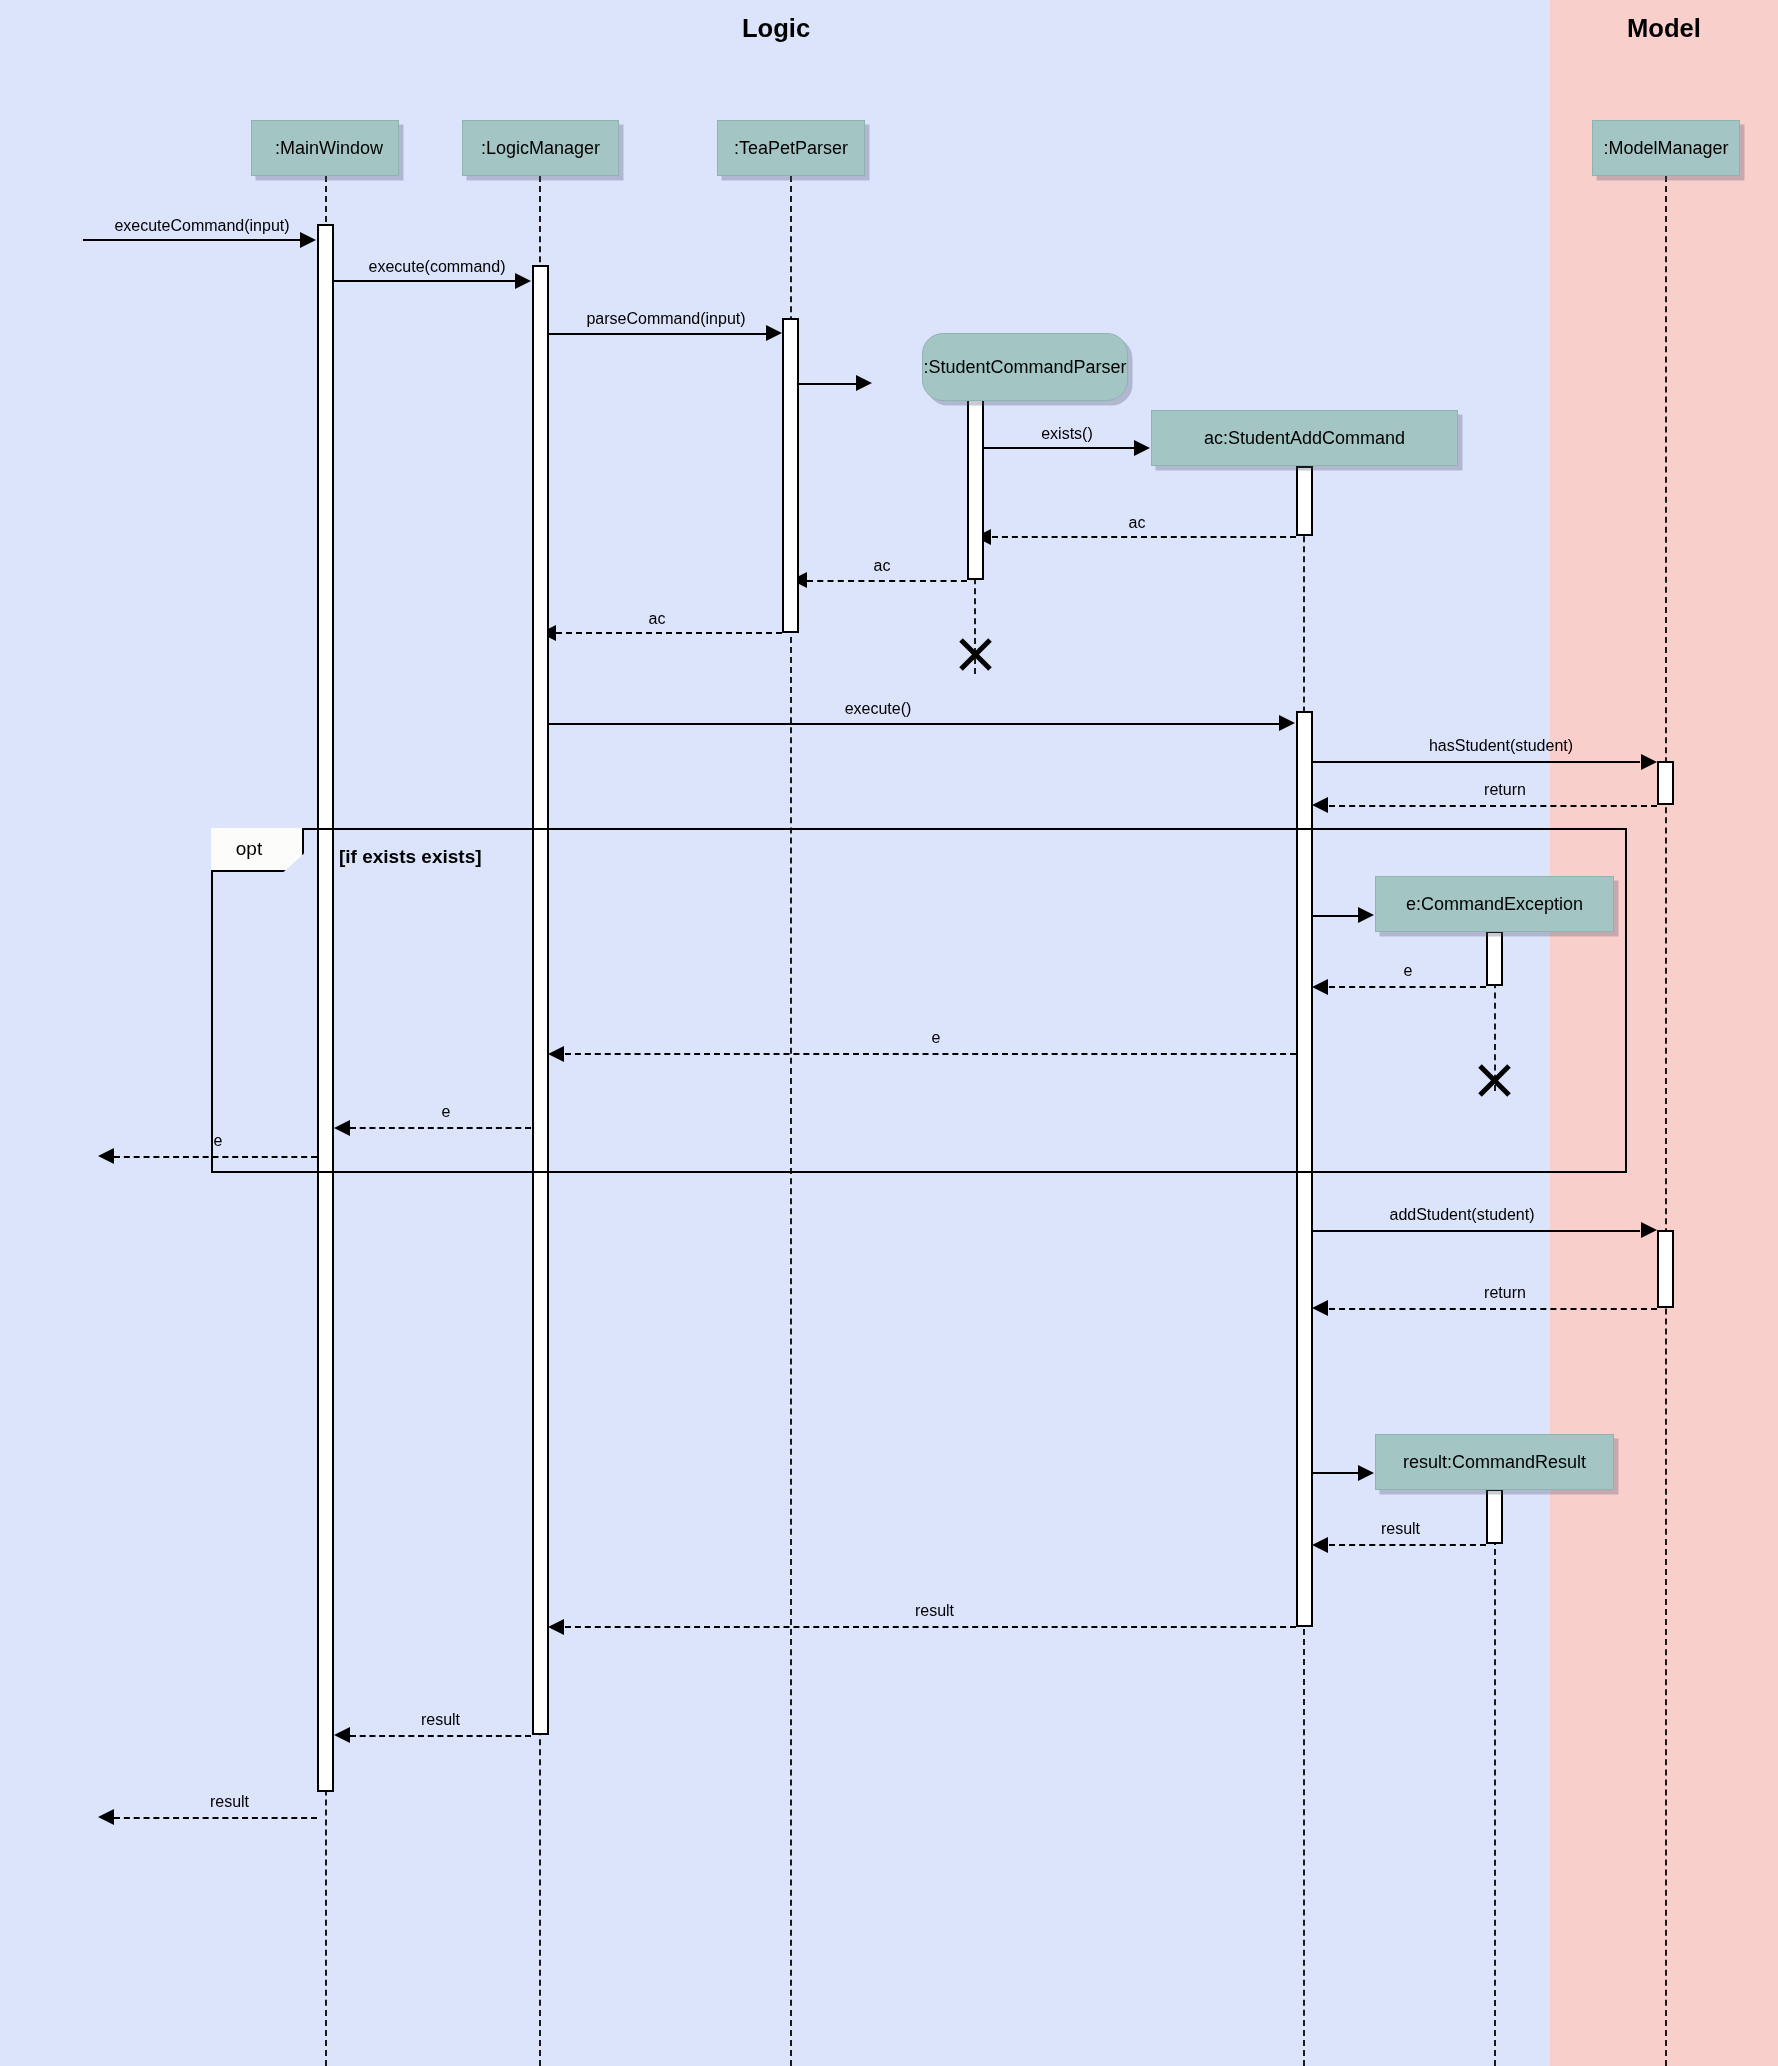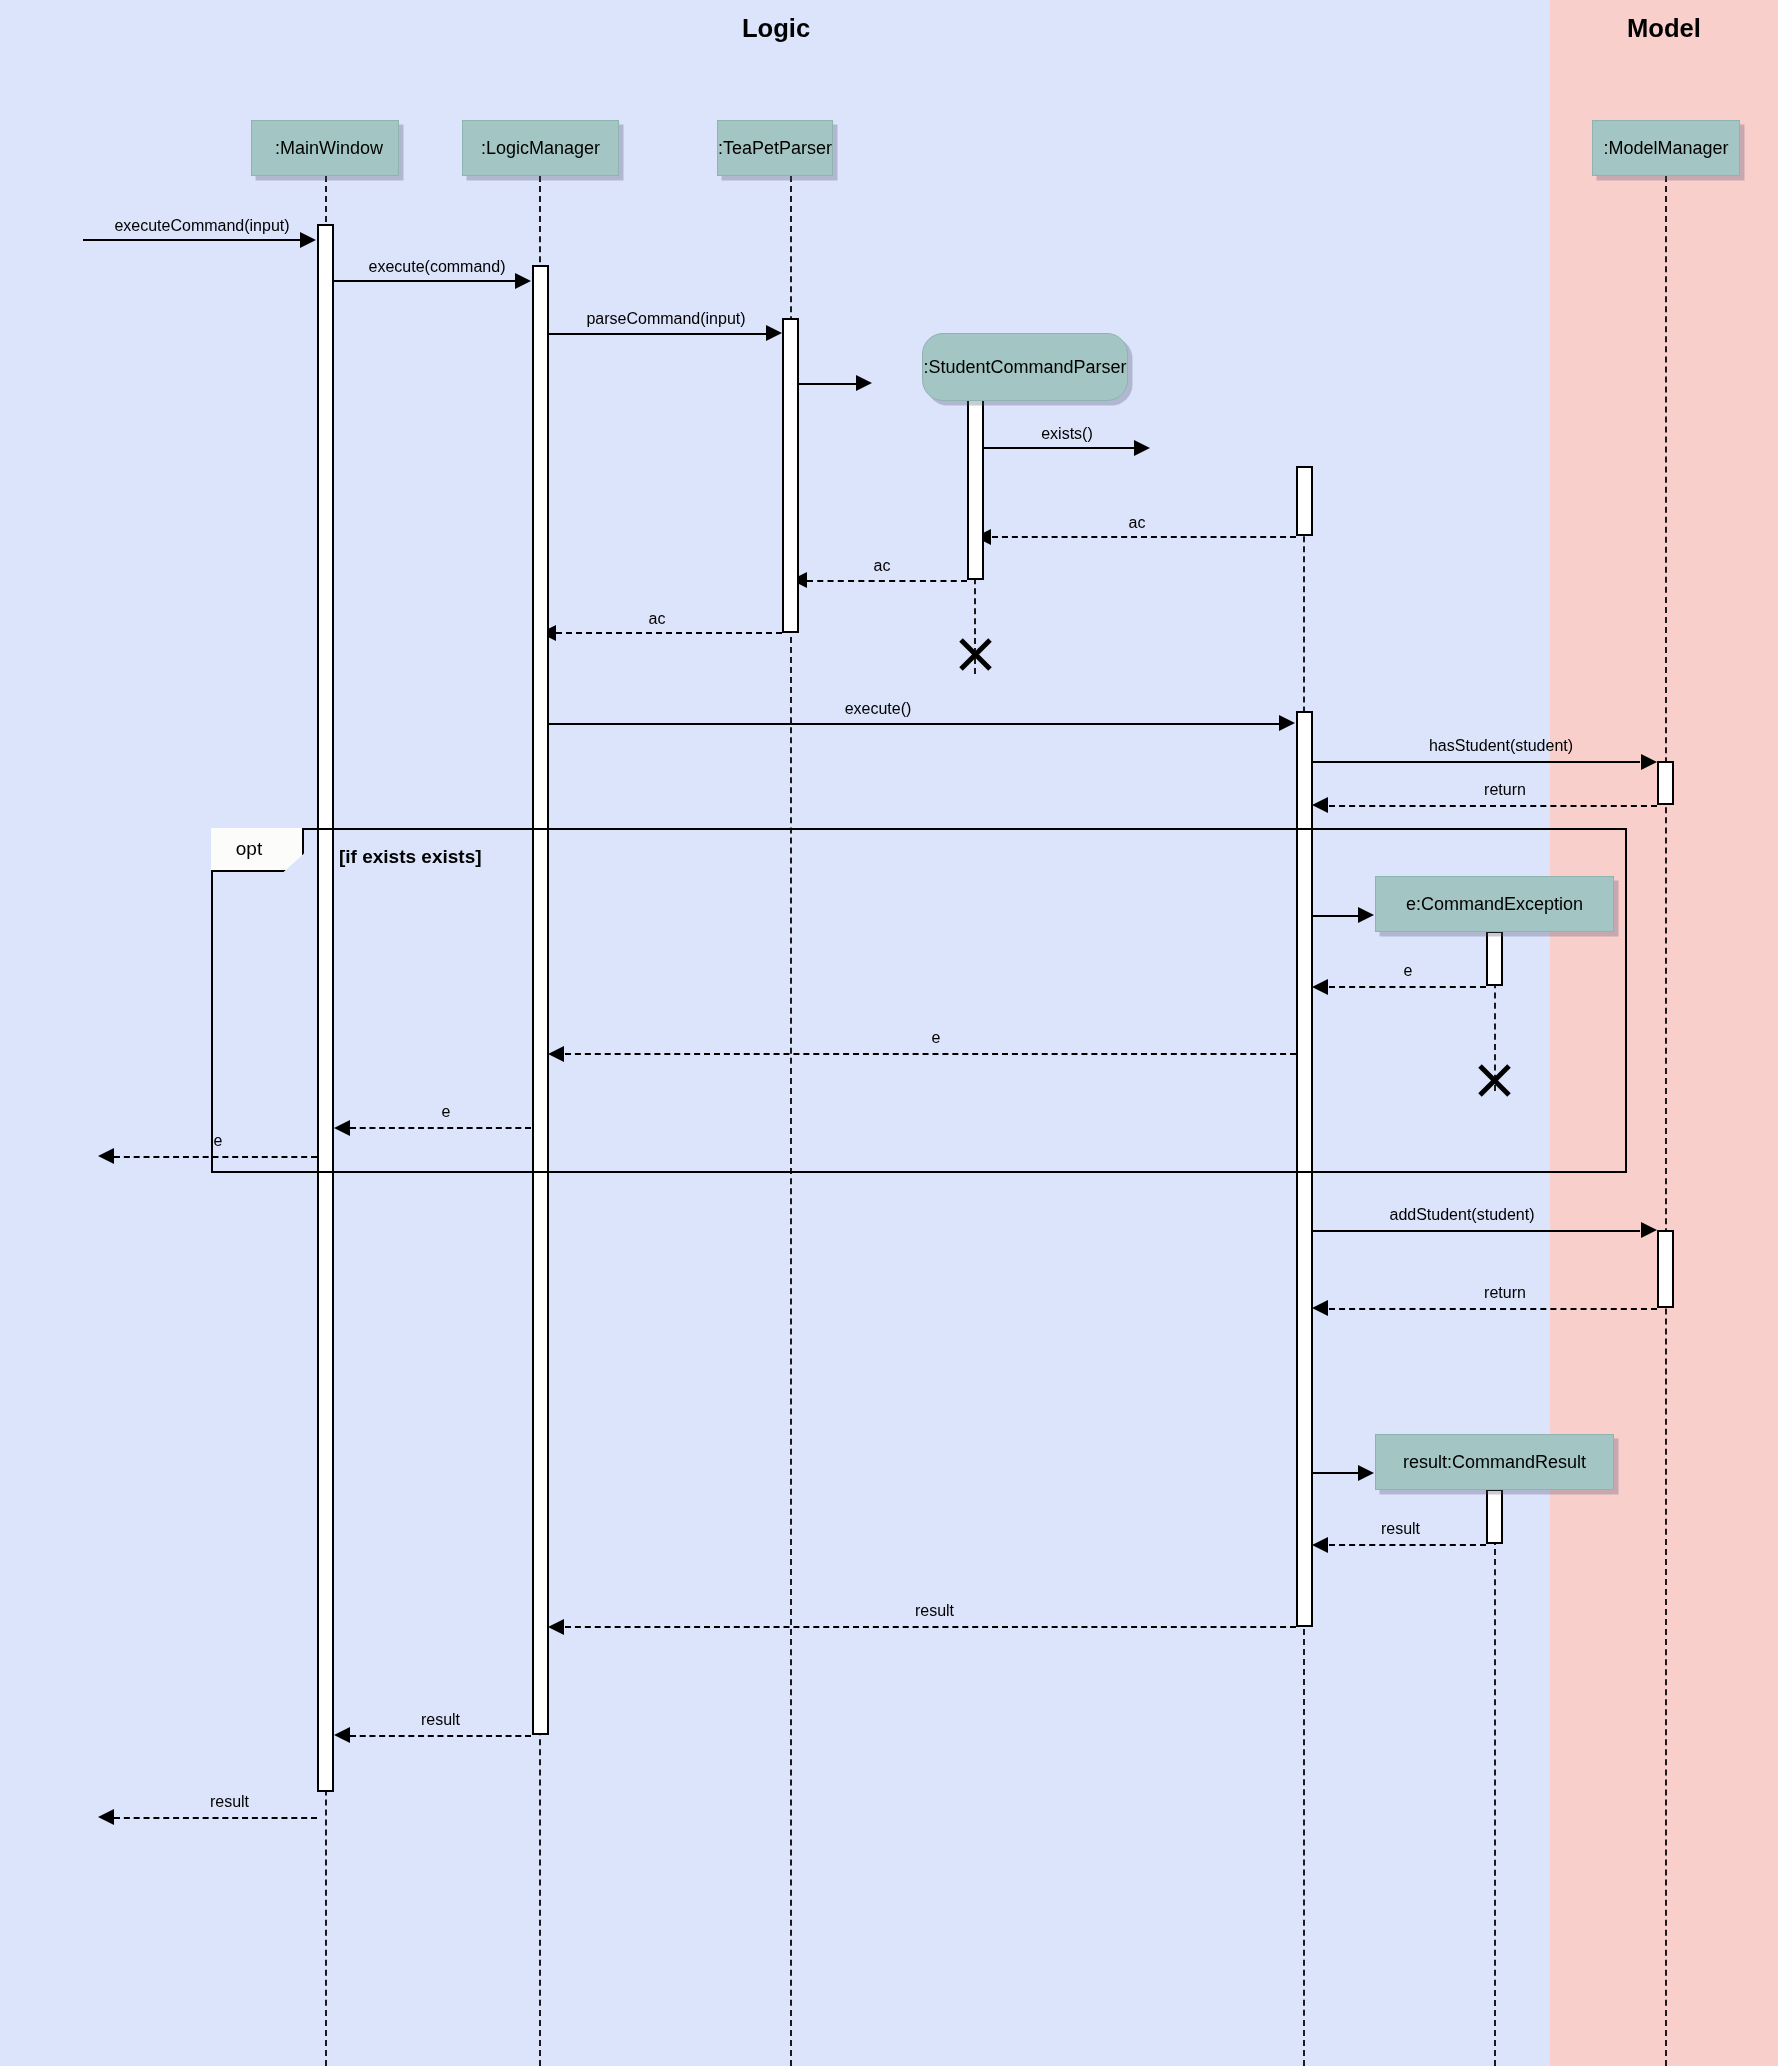--- a/index.html
+++ b/index.html
@@ -231,25 +231,28 @@
     <div class="activation" style="left: 1486px; top: 931px; height: 55px;"></div>
     <div class="activation" style="left: 1486px; top: 1489px; height: 55px;"></div>
     <div class="activation" style="left: 1657px; top: 761px; height: 44px;"></div>
     <div class="activation" style="left: 1657px; top: 1230px; height: 78px;"></div>
     <div class="participant" style="left: 251px; top: 120px; width: 148px; height: 56px; padding-left: 8px;">
       <span>:MainWindow</span>
     </div>
     <div class="participant" style="left: 462px; top: 120px; width: 157px; height: 56px; align-items: center;">
       <span>:LogicManager</span>
     </div>
-    <div class="participant" style="left: 717px; top: 120px; width: 116px; height: 56px;">
+    <div class="participant" style="left: 717px; top: 120px; width: 148px; height: 56px;">
       <span>:TeaPetParser</span>
     </div>
     <div class="participant" style="left: 922px; top: 333px; width: 206px; height: 68px; border-radius: 21px;">
       <span>:StudentCommandParser</span>
+    </div>
+    <div class="participant" style="left: 1151px; top: 410px; width: 307px; height: 56px;">
+      <span>ac:StudentAddCommand</span>
     </div>
     <div class="participant" style="left: 1375px; top: 876px; width: 239px; height: 56px;">
       <span>e:CommandException</span>
     </div>
     <div class="participant" style="left: 1375px; top: 1434px; width: 239px; height: 56px;">
       <span>result:CommandResult</span>
     </div>
     <div class="participant" style="left: 1592px; top: 120px; width: 148px; height: 56px;">
       <span>:ModelManager</span>
     </div>

